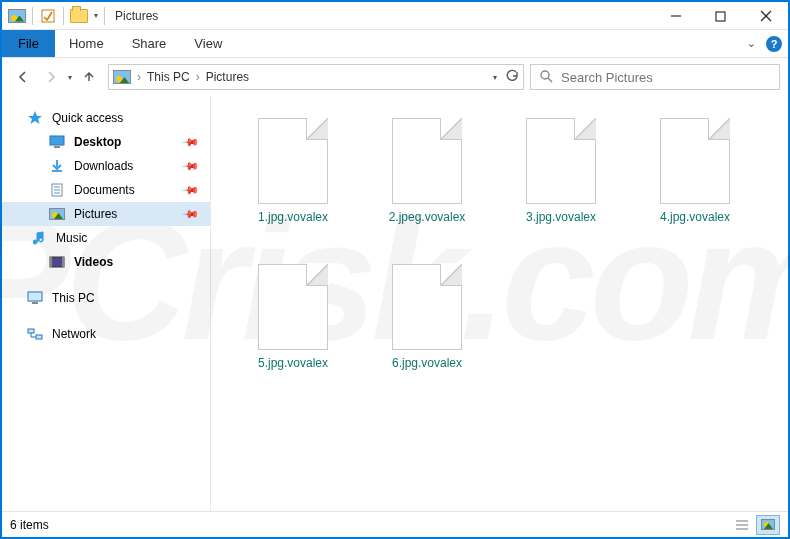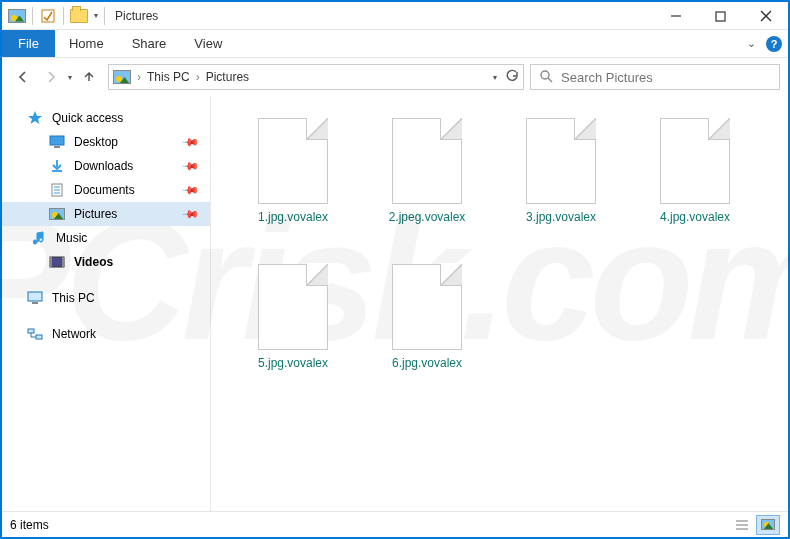--- a/index.html
+++ b/index.html
@@ -16,21 +16,21 @@
 .qat-btn { width: 22px; height: 22px; display: flex; align-items: center; justify-content: center; }
 .qat-sep { width: 1px; height: 18px; background: #ccc; margin: 0 2px; }
 .title-text { flex: 0 0 auto; display: flex; align-items: center; padding-left: 4px; color: #333; }
 .title-spacer { flex: 1; }
 .win-controls { display: flex; }
 .win-btn { width: 45px; height: 28px; display: flex; align-items: center; justify-content: center; color: #333; }
 .win-btn svg { pointer-events: none; }
 
 
 .ribbon { height: 28px; background: #fff; display: flex; align-items: stretch; border-bottom: 1px solid #e5e5e5; }
-.file-tab { background: #1979ca; color: #ffffff; padding: 9px 16px; display: flex; align-items: center; font-size: 13px; }
+.file-tab { background: #1979ca; color: #000000; padding: 9px 16px; display: flex; align-items: center; font-size: 13px; }
 .tab { padding: 0 14px; display: flex; align-items: center; color: #333; font-size: 13px; }
 .ribbon-right { margin-left: auto; display: flex; align-items: center; padding-right: 6px; gap: 8px; }
 
 
 .navbar { height: 38px; background: #fff; display: flex; align-items: center; padding: 4px 8px; gap: 2px; }
 .nav-btn { width: 26px; height: 26px; display: flex; align-items: center; justify-content: center; color: #666; }
 .nav-btn.disabled { color: #bfbfbf; }
 .addrbar { flex: 1; height: 26px; border: 1px solid #ccc; display: flex; align-items: center; padding: 0 4px; gap: 4px; margin: 0 4px; }
 .crumb { display: flex; align-items: center; gap: 6px; color: #333; }
 .crumb-sep { color: #888; padding: 0 2px;}
@@ -192,21 +192,21 @@
     <div class="sidebar">
       <div class="side-item root">
         <span class="icon icon-blue">
           <svg width="16" height="16">
               <path d="M8 1 L10 6 L15 6 L11 9 L12.5 14 L8 11 L3.5 14 L5 9 L1 6 L6 6 Z" fill="#2f9ae5"></path>
             </svg>
         </span>
         <span>Quick access</span>
       </div>
 
-      <div class="side-item" style="padding-left:46px;">
+      <div class="side-item" style="padding-left:46px;font-weight:bold;">
         <span class="icon">
             <svg width="16" height="14">
               <rect x="1" y="1" width="14" height="9" fill="#3fa0e6" stroke="#2277bb"></rect>
               <rect x="5" y="11" width="6" height="2" fill="#888"></rect>
             </svg>
           </span>
         <span>Desktop</span>
         <span class="pin">📌</span>
       </div>
       <div class="side-item" style="padding-left:46px;">

